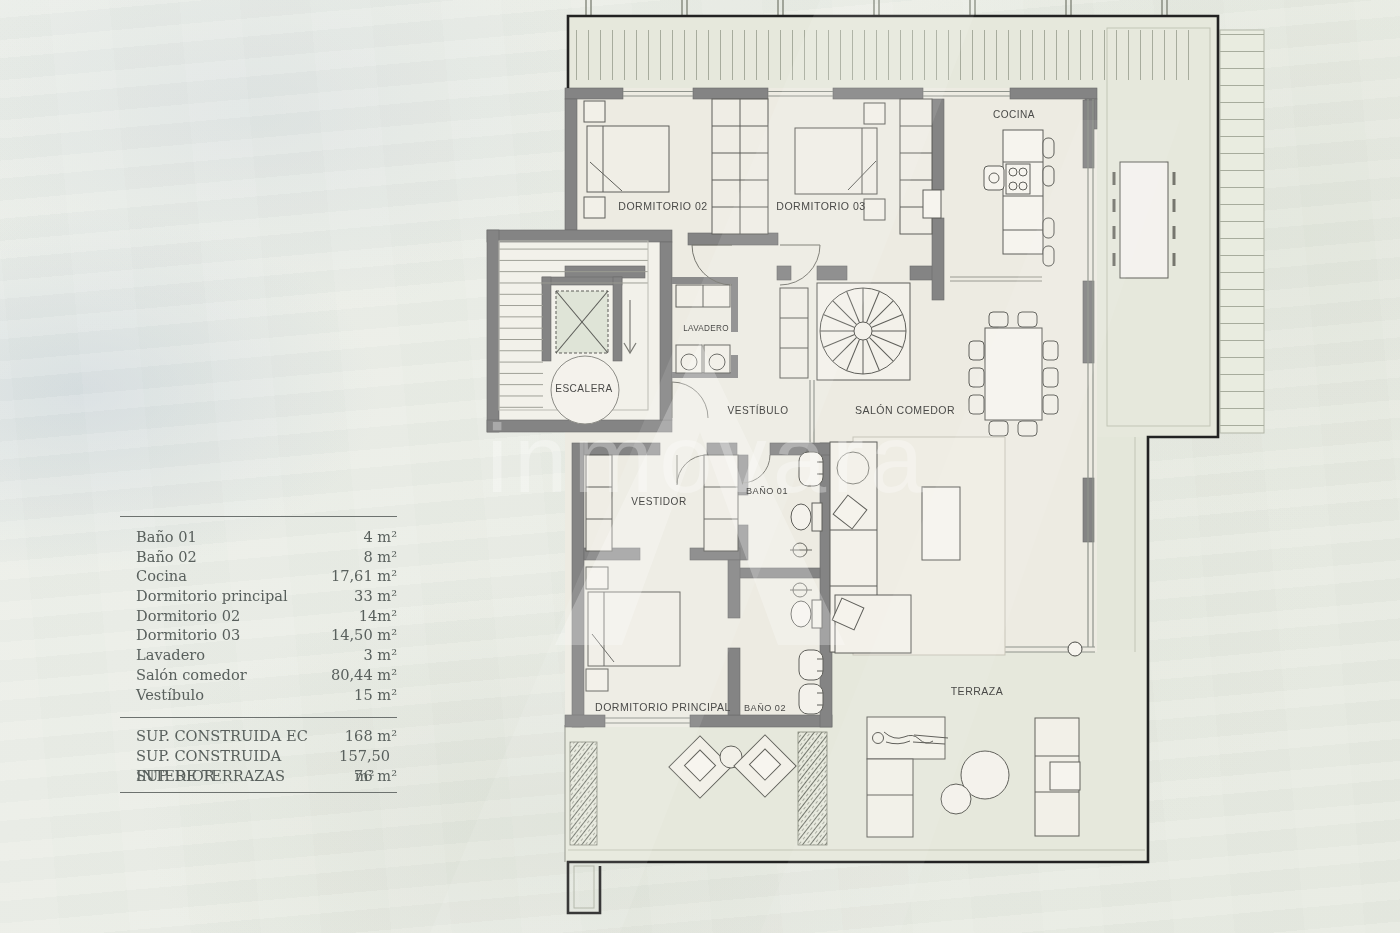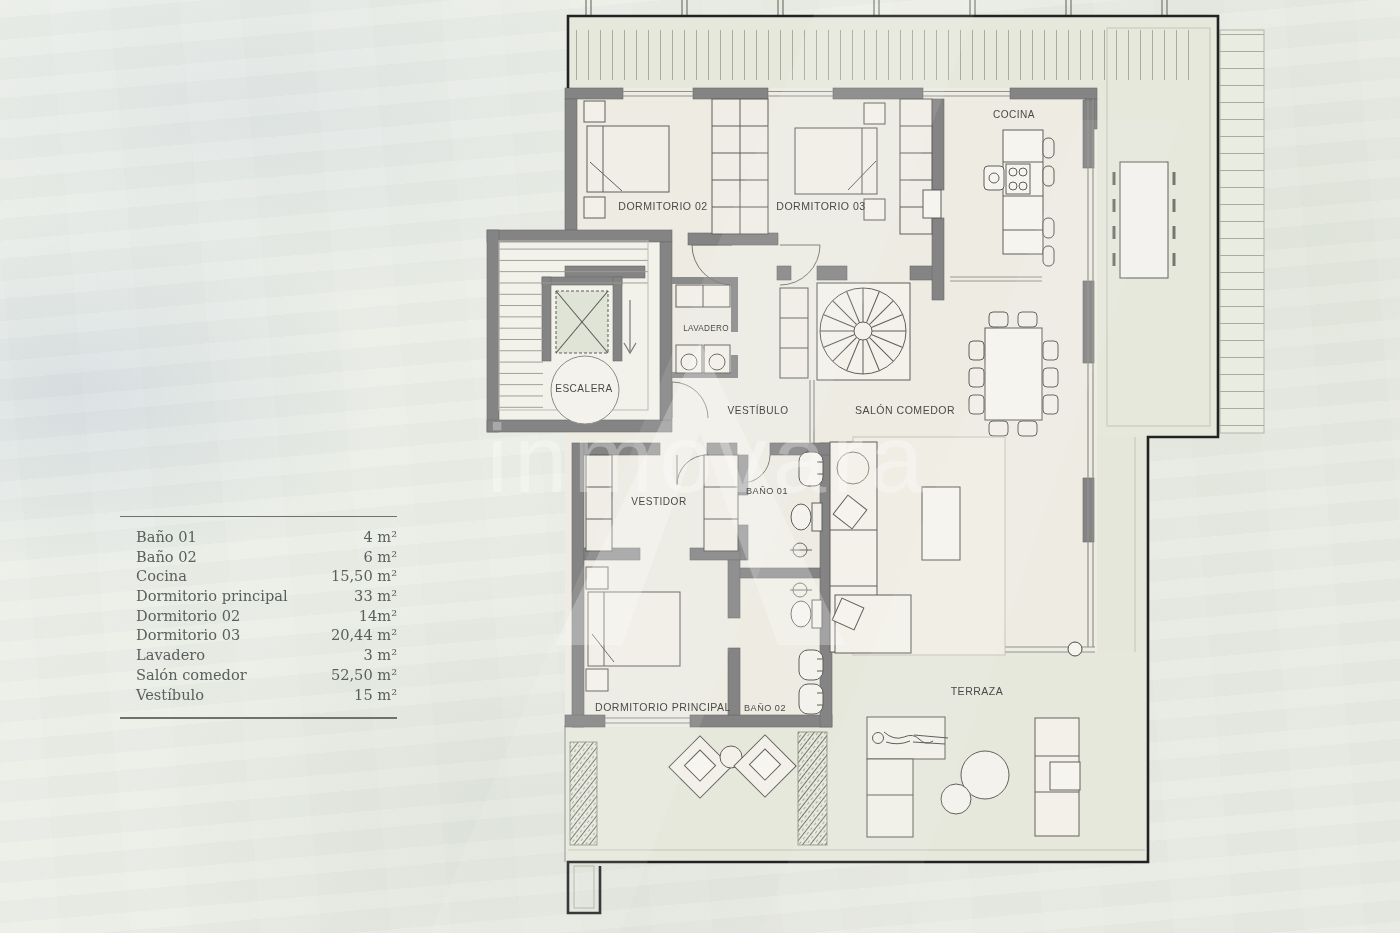--- a/index.html
+++ b/index.html
@@ -394,46 +394,60 @@
 
 <div class="legend">
   <div class="rule"></div>
   <div class="rows">
     <div class="row">
         <span class="nm">Baño 01</span>
         <span class="val">4 m²</span>
       </div>
     <div class="row">
         <span class="nm">Baño 02</span>
-        <span class="val">6 m²</span>
+        <span class="val">8 m²</span>
       </div>
     <div class="row">
         <span class="nm">Cocina</span>
-        <span class="val">15,50 m²</span>
+        <span class="val">17,61 m²</span>
       </div>
     <div class="row">
         <span class="nm">Dormitorio principal</span>
         <span class="val">33 m²</span>
       </div>
     <div class="row">
         <span class="nm">Dormitorio 02</span>
         <span class="val">14m²</span>
       </div>
     <div class="row">
         <span class="nm">Dormitorio 03</span>
-        <span class="val">20,44 m²</span>
+        <span class="val">14,50 m²</span>
       </div>
     <div class="row">
         <span class="nm">Lavadero</span>
         <span class="val">3 m²</span>
       </div>
     <div class="row">
         <span class="nm">Salón comedor</span>
-        <span class="val">52,50 m²</span>
+        <span class="val">80,44 m²</span>
       </div>
     <div class="row">
         <span class="nm">Vestíbulo</span>
         <span class="val">15 m²</span>
       </div>
   </div>
   <div class="rule mid"></div>
+  <div class="rows totals">
+    <div class="row">
+        <span class="nm">SUP. CONSTRUIDA EC</span>
+        <span class="val">168 m²</span>
+      </div>
+    <div class="row">
+        <span class="nm">SUP. CONSTRUIDA INTERIOR</span>
+        <span class="val">157,50 m²</span>
+      </div>
+    <div class="row">
+        <span class="nm">SUP. DE TERRAZAS</span>
+        <span class="val">76 m²</span>
+      </div>
+  </div>
   <div class="rule"></div>
 </div>
 
 </body></html>

